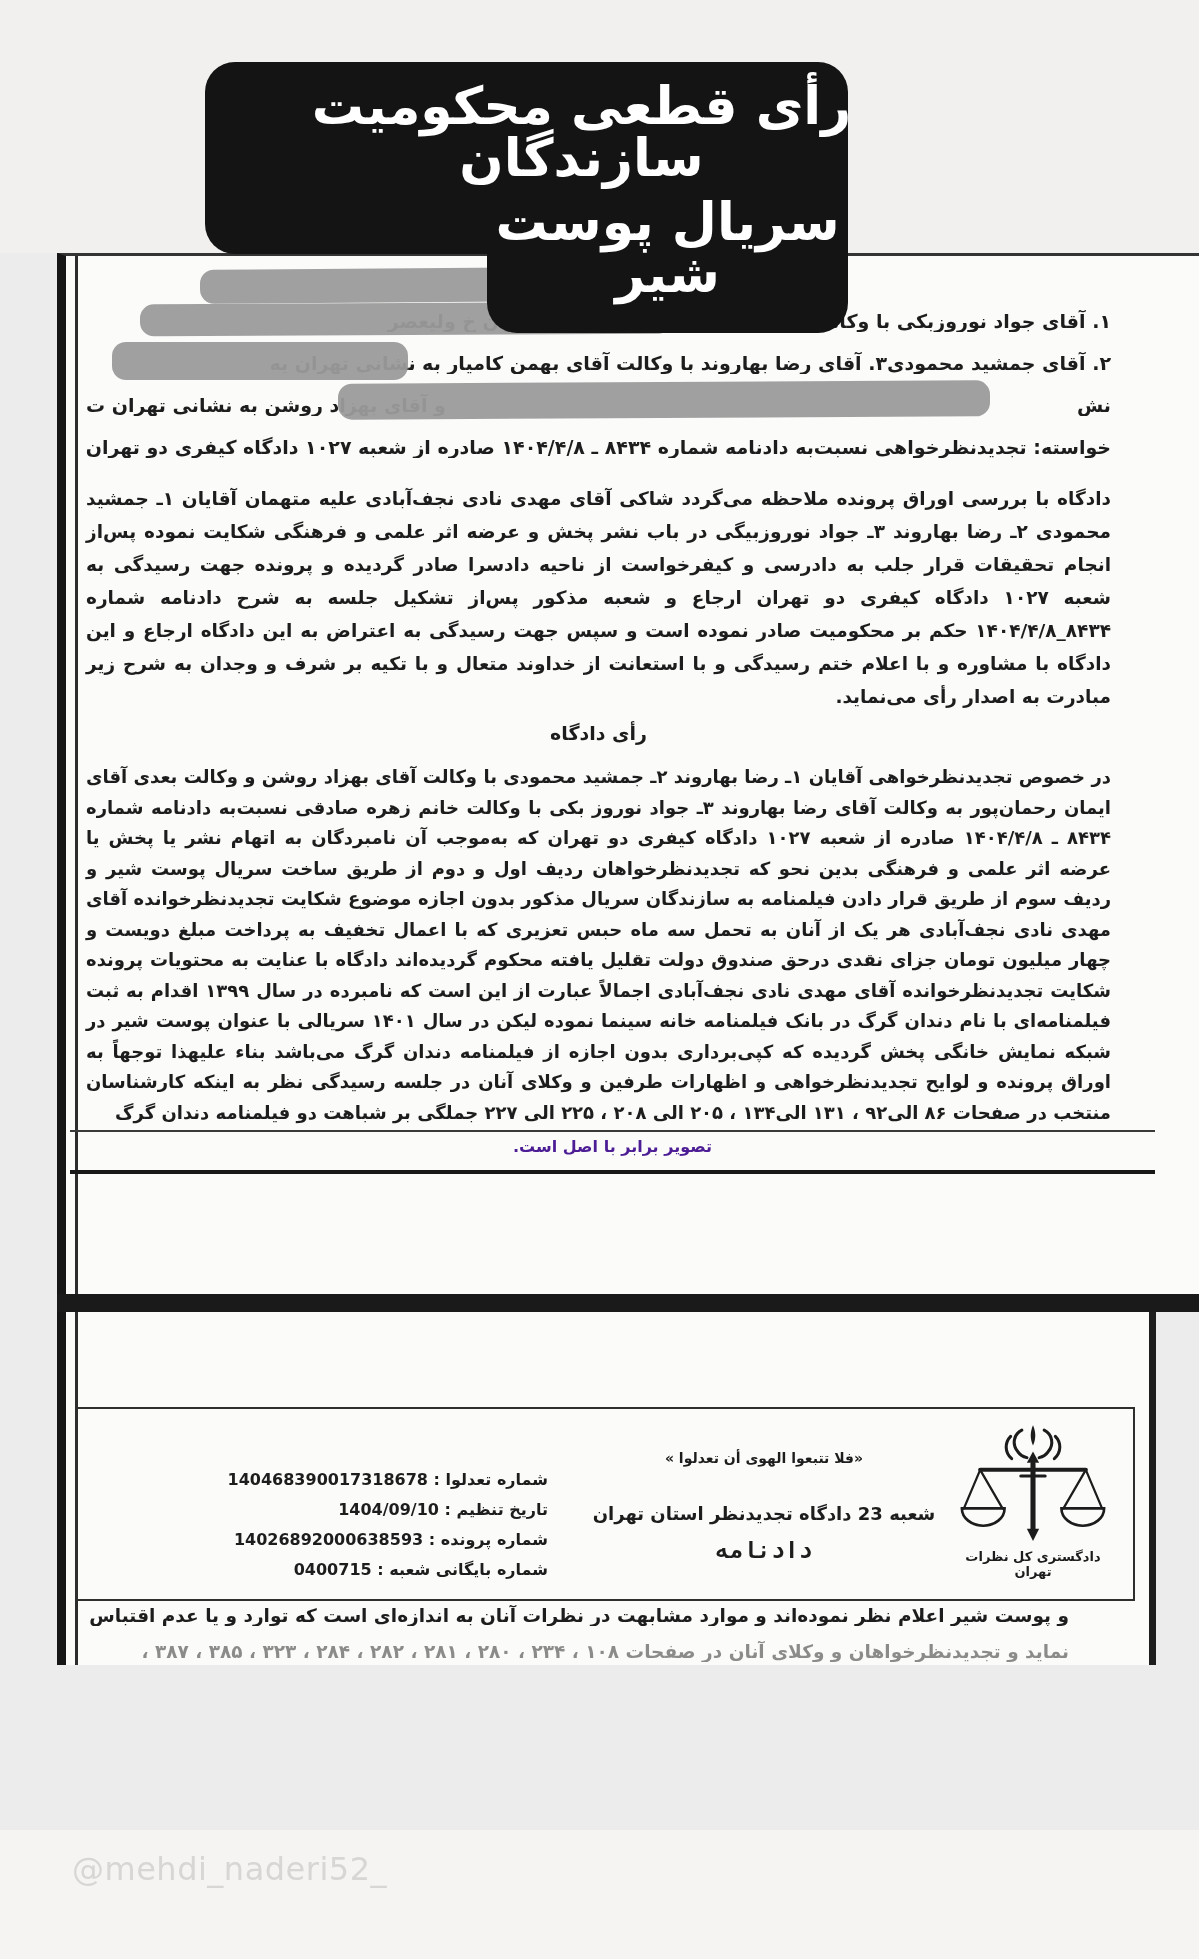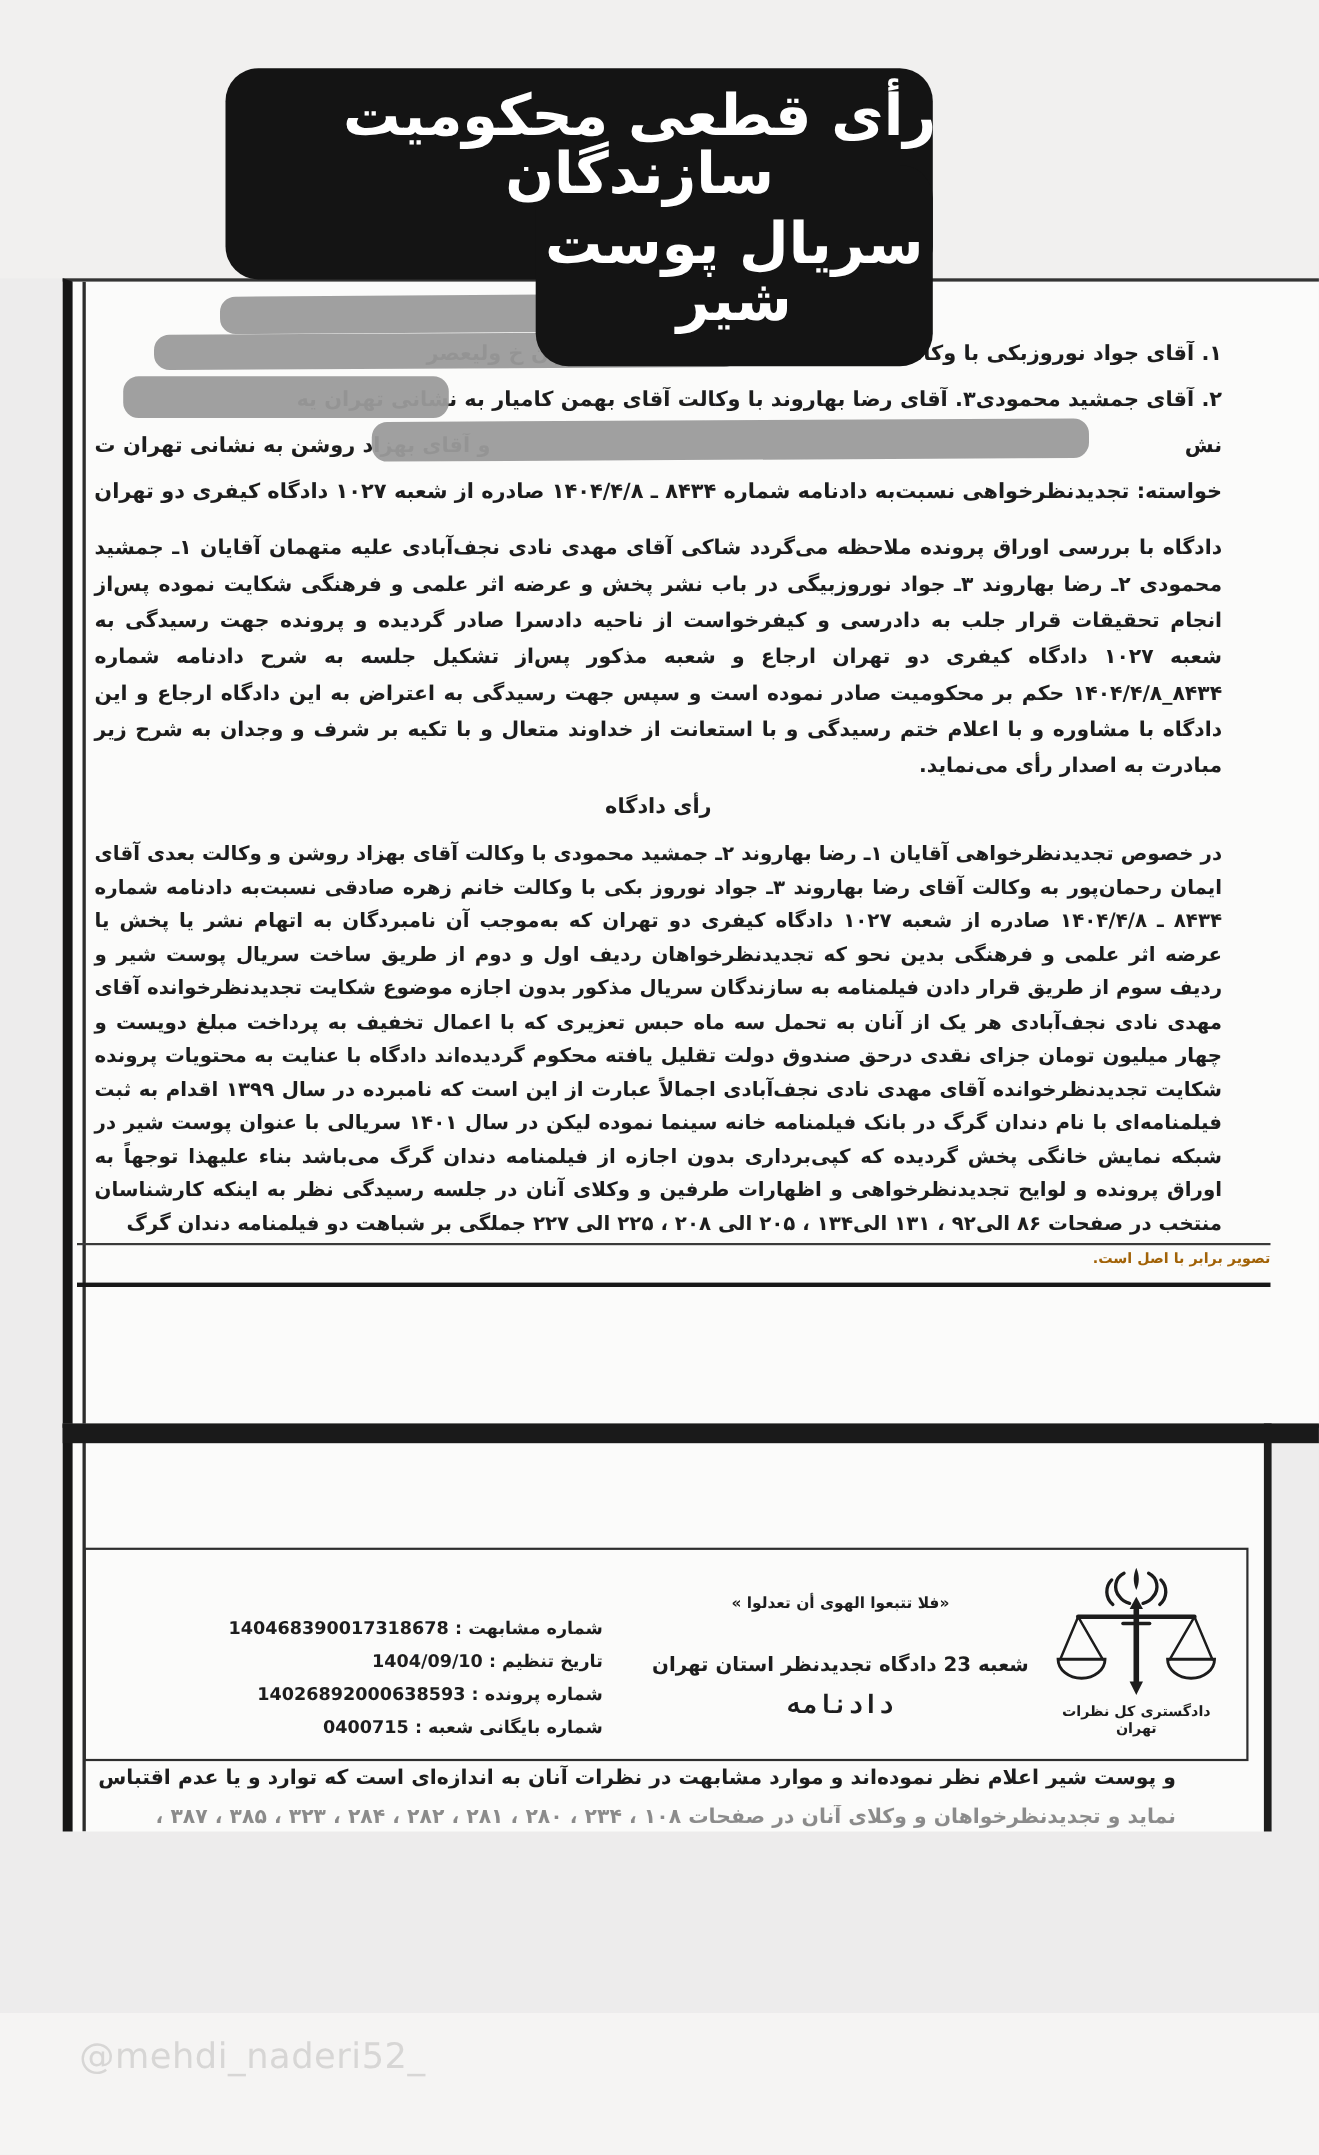--- a/index.html
+++ b/index.html
@@ -33,21 +33,21 @@
   .nowrap{white-space:nowrap;overflow:hidden;}
   .party-line{position:absolute;left:20px;right:88px;font-size:19px;text-align:right;}
   .flex-between{display:flex;justify-content:space-between;}
   .para{position:absolute;left:20px;right:88px;text-align:justify;}
   .intro-para{top:226px;font-size:18.5px;line-height:33px;}
   .verdict-heading{position:absolute;left:20px;right:88px;top:466px;text-align:center;font-size:19px;}
   .verdict-para{top:506px;font-size:18px;line-height:30.5px;}
 
   .p1-footer{position:absolute;left:4px;right:44px;top:874px;text-align:center;
              border-top:2px solid #3a3a3a;border-bottom:4px solid #181818;padding:5px 0 9px;}
-  .stamp-line{color:#a16207;font-size:13px;font-weight:bold;direction:rtl;margin-bottom:5px;text-align:right;}
+  .stamp-line{color:#4c1d95;font-size:16px;font-weight:bold;direction:rtl;margin-bottom:5px;}
   .address-line{color:#1d1d1d;font-size:15.5px;font-weight:bold;direction:rtl;}
 
   
   .redact{position:absolute;background:#9b9b9b;border-radius:14px;opacity:.95;z-index:6;}
   .red-a{left:200px;top:268px;width:512px;height:34px;transform:rotate(-.4deg);}
   .red-b{left:140px;top:303px;width:532px;height:32px;transform:rotate(-.3deg);}
   .red-c{left:112px;top:342px;width:296px;height:38px;}
   .red-d{left:338px;top:382px;width:652px;height:36px;transform:rotate(-.3deg);}
 
   
@@ -106,21 +106,21 @@
   <div class="paper paper2 doc">
     <div class="inner-rule"></div>
 
     <div class="hdr-box">
       <div class="verse">«فلا تتبعوا الهوی أن تعدلوا »</div>
       <div class="branch">شعبه 23 دادگاه تجدیدنظر استان تهران</div>
       <div class="doc-title">دادنامه</div>
 
       <div class="fields">
         <div class="field-row">
-          <span class="lbl">شماره مشابهت :</span>
+          <span class="lbl">شماره تعدلوا :</span>
           <span class="val">140468390017318678</span>
         </div>
         <div class="field-row">
           <span class="lbl">تاریخ تنظیم :</span>
           <span class="val">1404/09/10</span>
         </div>
         <div class="field-row">
           <span class="lbl">شماره پرونده :</span>
           <span class="val">14026892000638593</span>
         </div>

